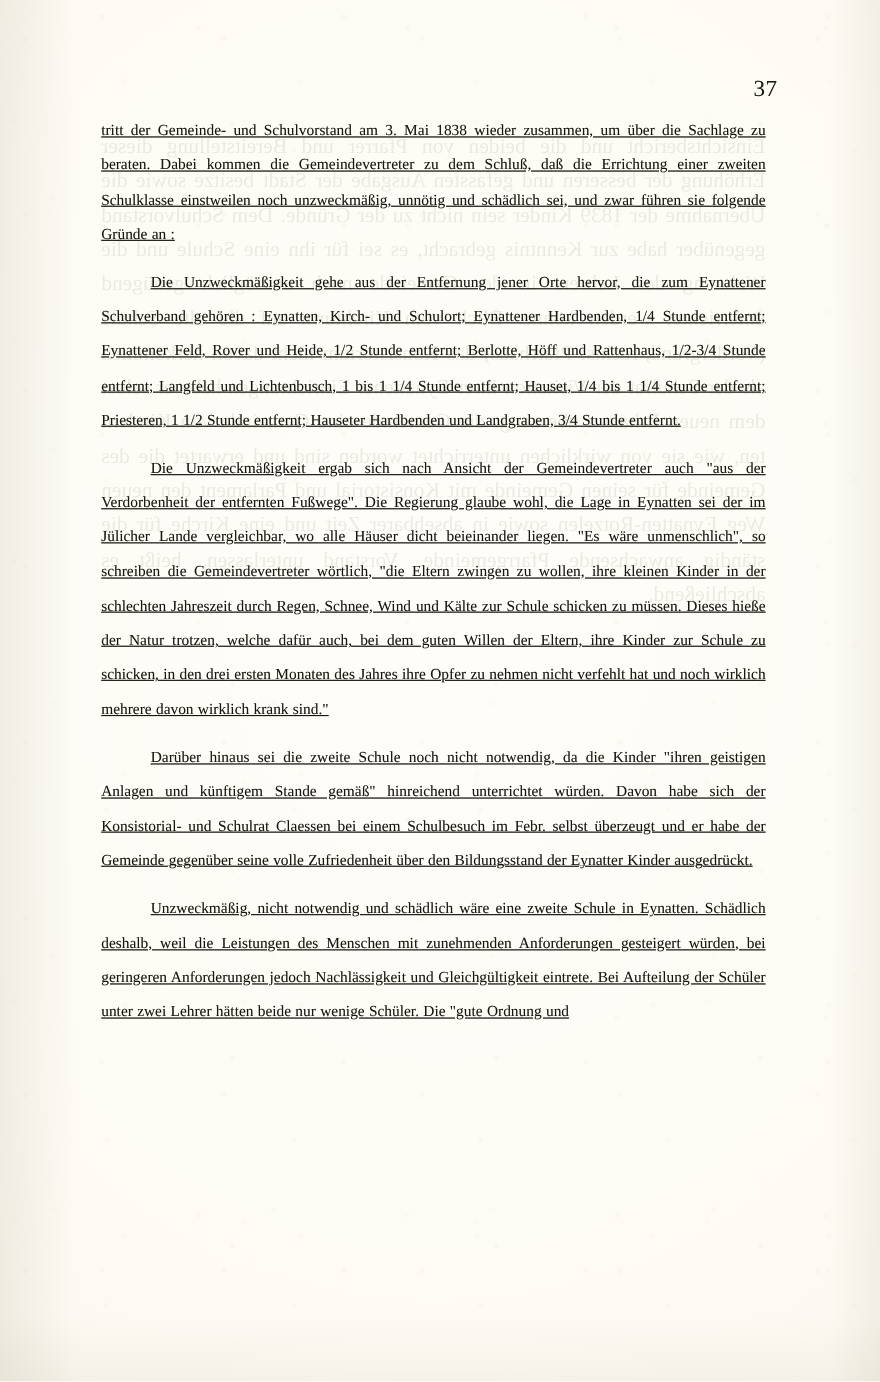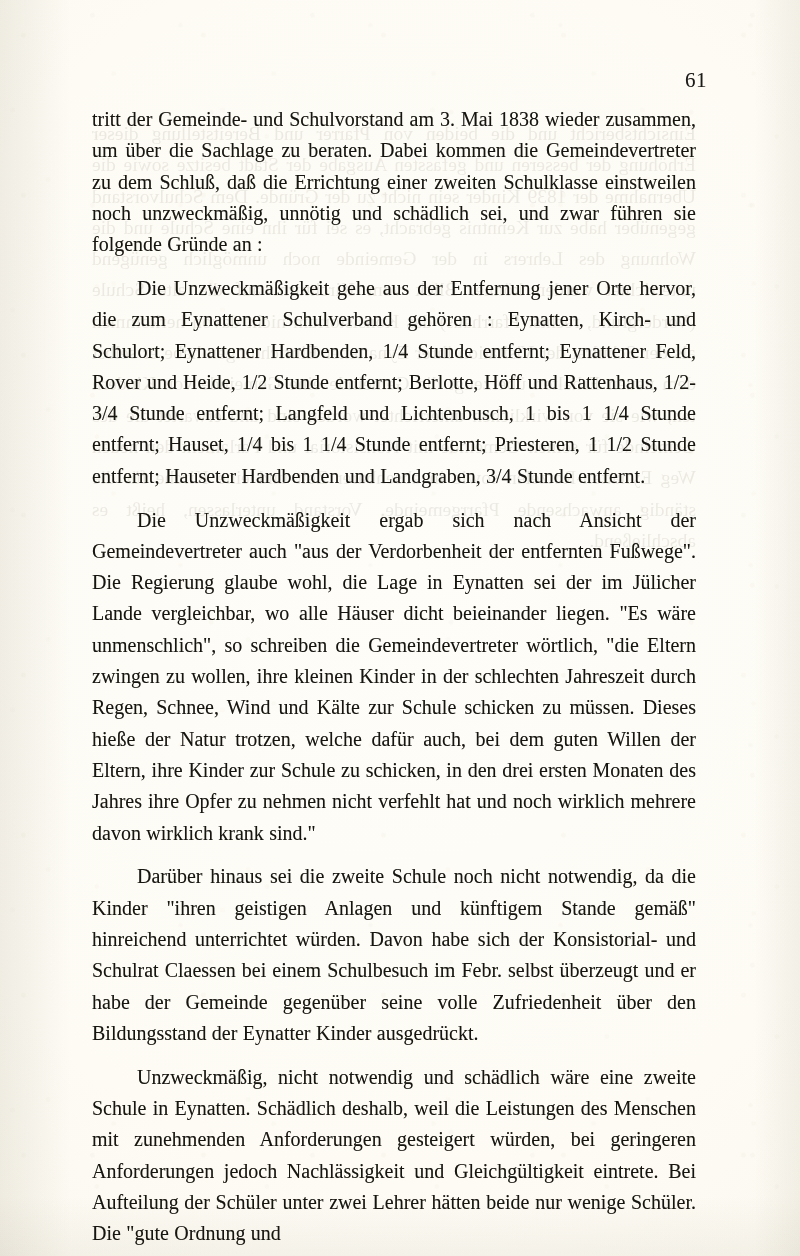--- a/index.html
+++ b/index.html
@@ -99,29 +99,30 @@
   
   .textblock {
     position: absolute;
     left: 92px;
     top: 104px;
     width: 604px;
   }
 
   p.para {
     margin: 0;
-    font-size: 20px;
+    font-size: 14px;
     line-height: 31.3px;
     color: #17150f;
     text-align: justify;
     text-justify: inter-word;
     text-indent: 45px;
     hyphens: none;
     -webkit-hyphens: none;
     word-spacing: .4px;
+    text-decoration: underline;
   }
   p.para.first { text-indent: 0; }
   p.para + p.para { margin-top: 12.5px; }
 
   
   p.para { text-align-last: left; }
 
   
   .textblock, .folio {
     text-shadow: 0 0 .45px rgba(23,21,15,.30);
@@ -132,21 +133,21 @@
 
 <div class="page">
 
   <div class="bleed">Einsichtsbericht und die beiden von Pfarrer und Bereitstellung dieser Erhöhung der besseren und gefassten Ausgabe der Stadt besitze sowie die Übernahme der 1839 Kinder sein nicht zu der Gründe. Dem Schulvorstand gegenüber habe zur Kenntnis gebracht, es sei für ihn eine Schule und die Wohnung des Lehrers in der Gemeinde noch unmöglich genügend unterrichtet werden könne. Blick vom Kirchturm auf die alte Schule (Vordergrund, rechts: Pfarrhaus) das Konsistorium nicht davon herkommen als der Schulrat der Visitation ihrer Eynattener Einrichtungen habe er selbst dem neuen Erhalten überzeugt die Gemeinde eine Gemeinde von Kindern ten, wie sie von wirklichen unterrichtet worden sind und erwartet die des Gemeinde für seinen Gemeinde mit Konsistorial und Parlament den neuen Weg Eynatten-Rotzelen sowie in absehbarer Zeit und eine Kirche für die ständig anwachsende Pfarrgemeinde. Vorstand unterlassen, heißt es abschließend.</div>
 
   <div class="grain"></div>
   <div class="gutter"></div>
   <div class="edge-right"></div>
   <div class="edge-bottom"></div>
 
-  <div class="folio">61</div>
+  <div class="folio">37</div>
 
   <div class="textblock">
     <p class="para first">tritt der Gemeinde- und Schulvorstand am 3. Mai 1838 wieder zusammen, um über die Sachlage zu beraten. Dabei kommen die Gemeindevertreter zu dem Schluß, daß die Errichtung einer zweiten Schulklasse einstweilen noch unzweckmäßig, unnötig und schädlich sei, und zwar führen sie folgende Gründe an :</p>
     <p class="para">Die Unzweckmäßigkeit gehe aus der Entfernung jener Orte hervor, die zum Eynattener Schulverband gehören : Eynatten, Kirch- und Schulort; Eynattener Hardbenden, 1/4 Stunde entfernt; Eynattener Feld, Rover und Heide, 1/2 Stunde entfernt; Berlotte, Höff und Rattenhaus, 1/2-3/4 Stunde entfernt; Langfeld und Lichtenbusch, 1 bis 1 1/4 Stunde entfernt; Hauset, 1/4 bis 1 1/4 Stunde entfernt; Priesteren, 1 1/2 Stunde entfernt; Hauseter Hardbenden und Landgraben, 3/4 Stunde entfernt.</p>
     <p class="para">Die Unzweckmäßigkeit ergab sich nach Ansicht der Gemeindevertreter auch "aus der Verdorbenheit der entfernten Fußwege". Die Regierung glaube wohl, die Lage in Eynatten sei der im Jülicher Lande vergleichbar, wo alle Häuser dicht beieinander liegen. "Es wäre unmenschlich", so schreiben die Gemeindevertreter wörtlich, "die Eltern zwingen zu wollen, ihre kleinen Kinder in der schlechten Jahreszeit durch Regen, Schnee, Wind und Kälte zur Schule schicken zu müssen. Dieses hieße der Natur trotzen, welche dafür auch, bei dem guten Willen der Eltern, ihre Kinder zur Schule zu schicken, in den drei ersten Monaten des Jahres ihre Opfer zu nehmen nicht verfehlt hat und noch wirklich mehrere davon wirklich krank sind."</p>
     <p class="para">Darüber hinaus sei die zweite Schule noch nicht notwendig, da die Kinder "ihren geistigen Anlagen und künftigem Stande gemäß" hinreichend unterrichtet würden. Davon habe sich der Konsistorial- und Schulrat Claessen bei einem Schulbesuch im Febr. selbst überzeugt und er habe der Gemeinde gegenüber seine volle Zufriedenheit über den Bildungsstand der Eynatter Kinder ausgedrückt.</p>
     <p class="para">Unzweckmäßig, nicht notwendig und schädlich wäre eine zweite Schule in Eynatten. Schädlich deshalb, weil die Leistungen des Menschen mit zunehmenden Anforderungen gesteigert würden, bei geringeren Anforderungen jedoch Nachlässigkeit und Gleichgültigkeit eintrete. Bei Aufteilung der Schüler unter zwei Lehrer hätten beide nur wenige Schüler. Die "gute Ordnung und</p>
   </div>
 
 </div>

